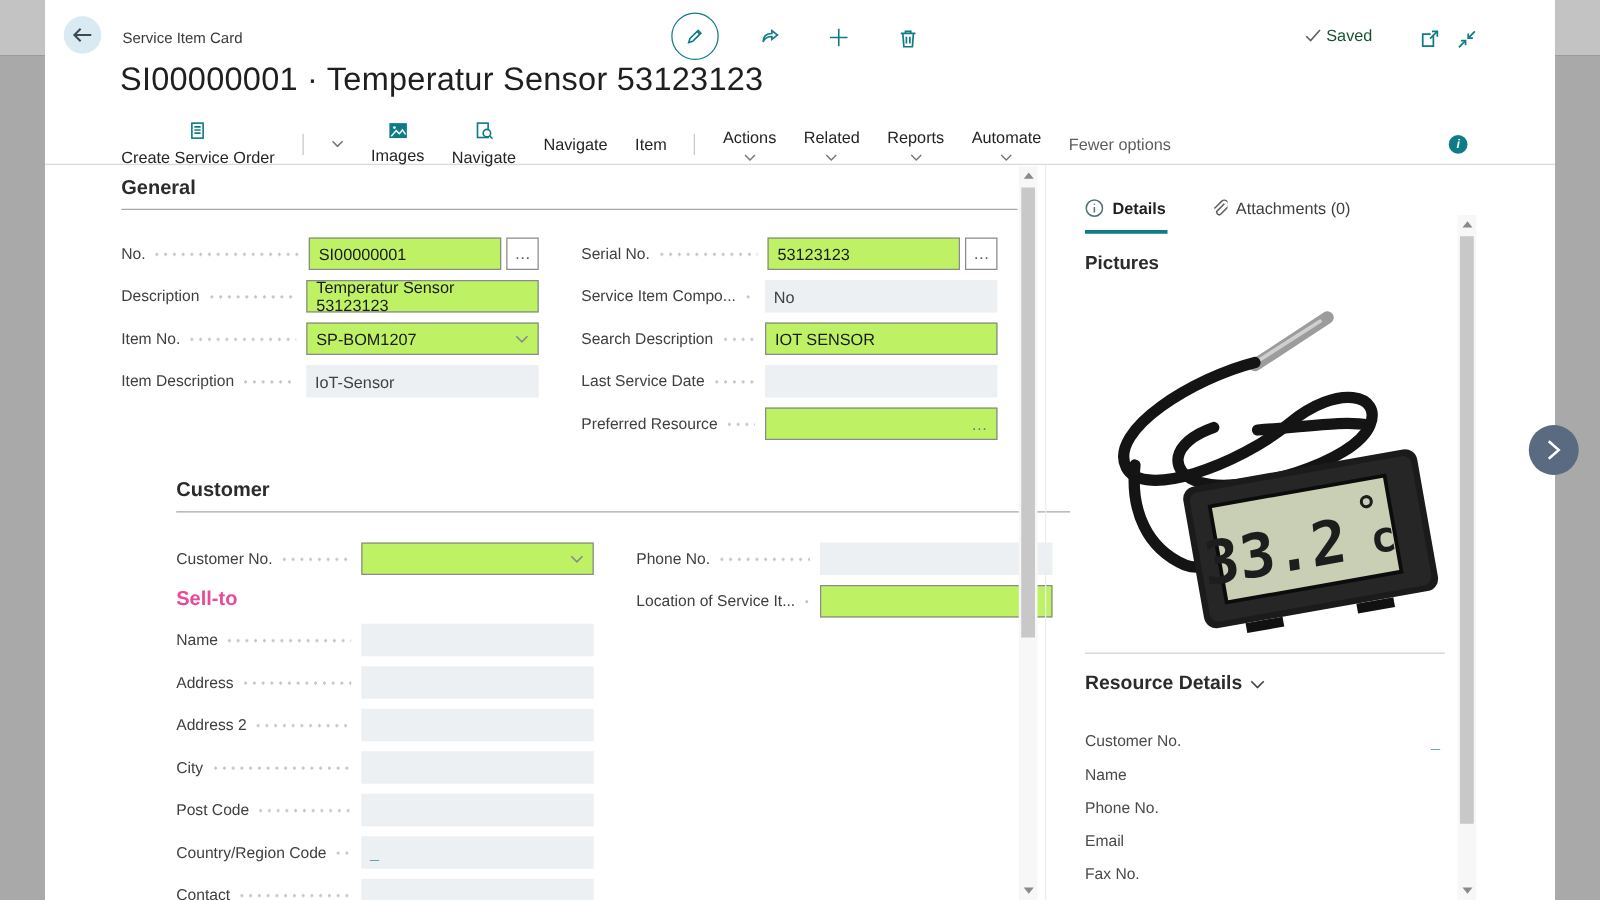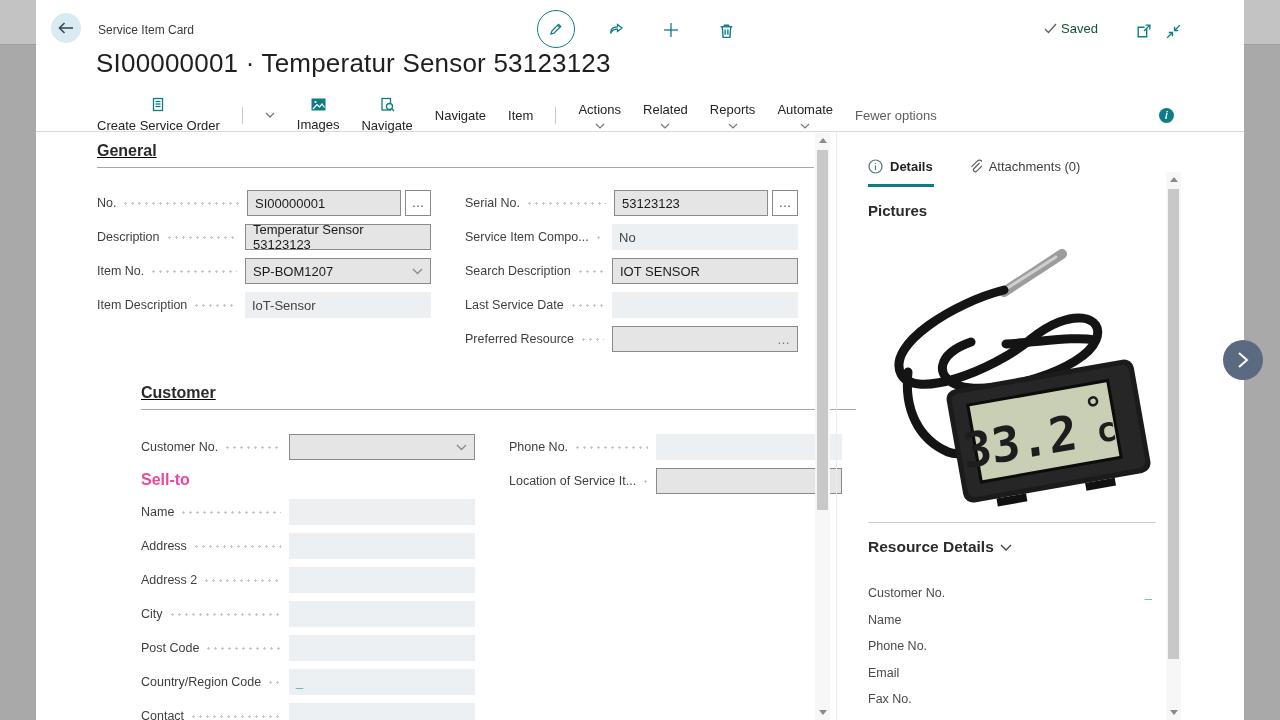--- a/index.html
+++ b/index.html
@@ -35,31 +35,31 @@
   .rb-item { display:flex; align-items:center; gap:6px; margin-right:22px;
     cursor:pointer; white-space:nowrap;flex-direction:column; }
   .rb-div { width:1px; height:17px; background:#c8c8c8; margin-right:22px; }
   .rb-muted { color:#605e5c; }
   .rb-info { margin-left:auto; margin-right:70px; width:15px; height:15px;
     border-radius:50%; background:#0e7c87; color:#fff; font-size:10px;
     font-weight:bold; display:flex; align-items:center; justify-content:center;
     cursor:pointer; font-style:italic; }
 
   
-  .section { position:absolute; width:717px; left:61px;text-decoration:underline; }
+  .section { position:absolute; width:717px; left:61px; }
   .sec-head { font-size:16px; font-weight:700; color:#2b2b2b; padding-bottom:7px;
     border-bottom:1px solid #a8a8a8; }
   .col { position:absolute; }
   .frow { display:flex; align-items:center; height:34px; }
   .flabel { font-size:12.5px; color:#3f3f3f; white-space:nowrap; }
   .dots { flex:1; height:3px; margin:0 8px 0 6px;
     background-image:radial-gradient(circle, #c6c6c6 1.1px, transparent 1.4px);
     background-size:7px 3px; background-repeat:repeat-x; background-position:0 50%; }
   .ctrl { display:flex; gap:4px; }
-  .inp { height:26px; border:1px solid #8a8a8a; background:#e5e5e5; font-size:13px;
+  .inp { height:26px; border:1px solid #8a8a8a; background:#bef264; font-size:13px;
     color:#1a1a1a; display:flex; align-items:center; padding:0 7px; }
   .ro  { height:26px; background:#edf0f2; font-size:13px; color:#404040;
     display:flex; align-items:center; padding:0 7px; }
   .w186 { width:186px; } .w154 { width:154px; }
   .assist { width:26px; height:26px; border:1px solid #8a8a8a; background:#fff;
     display:flex; align-items:center; justify-content:center; font-size:13px;
     color:#555; cursor:pointer; line-height:0; }
   .dd { justify-content:space-between; cursor:pointer; }
   .dd svg { stroke:#8a8a8a; }
   .inline-assist { margin-left:auto; color:#777; font-size:13px; cursor:pointer; }

